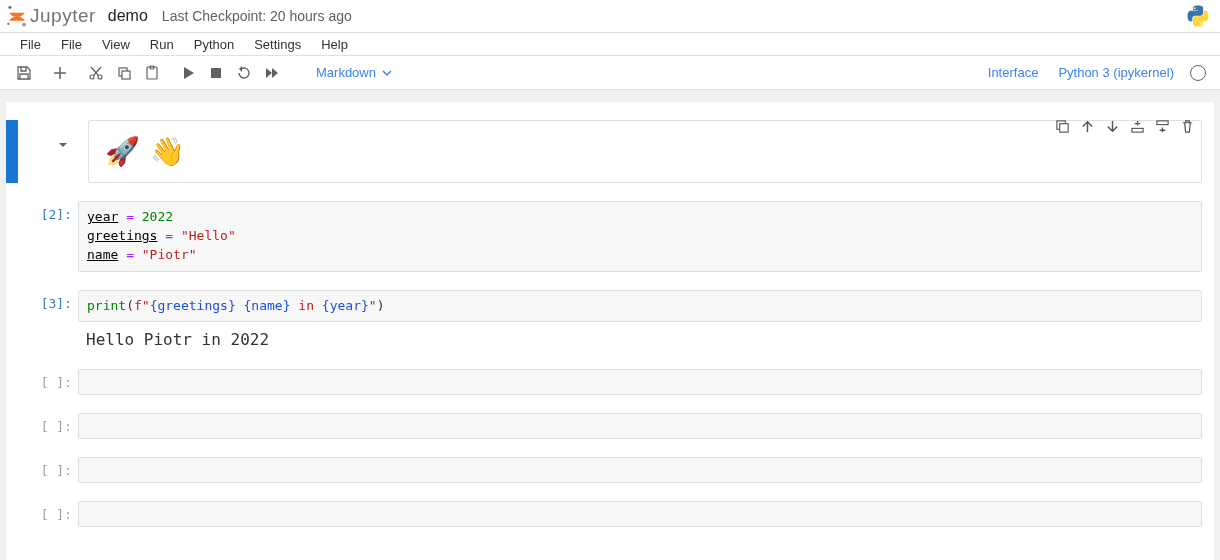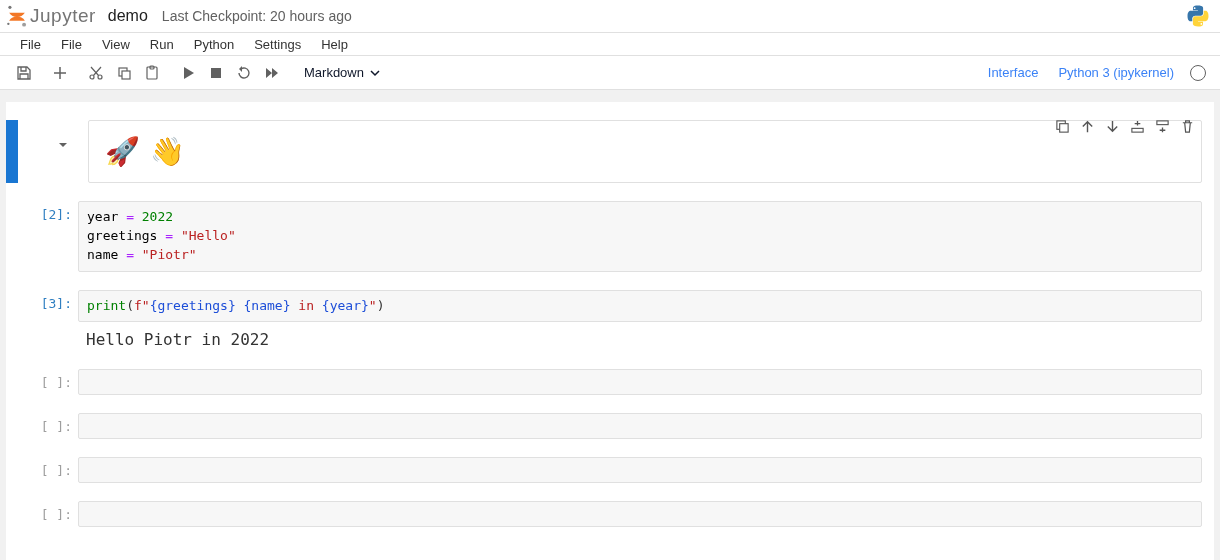--- a/index.html
+++ b/index.html
@@ -17,21 +17,21 @@
   
   
   .menubar { display: flex; align-items: center; padding: 0 10px; height: 24px; border-top: 1px solid #e0e0e0; border-bottom: 1px solid #e0e0e0; font-size: 13px; }
   .menubar .menu-item { padding: 4px 10px; cursor: pointer; color: #333; }
   
   
   .toolbar { display: flex; align-items: center; padding: 0 10px; height: 34px; border-bottom: 1px solid #e0e0e0; }
   .tb-btn { width: 28px; height: 28px; display: flex; align-items: center; justify-content: center; cursor: pointer; color: #616161; border-radius: 2px; }
   .tb-sep { width: 8px; }
   .tb-btn svg { width: 16px; height: 16px; }
-  .cell-type { margin-left: 12px; display: flex; align-items: center; font-size: 13px; color: #0f172a; cursor: pointer; padding: 2px 6px; }
+  .cell-type { margin-left: 24px; display: flex; align-items: center; font-size: 13px; color: #3b82f6; cursor: pointer; padding: 2px 6px; }
   .cell-type svg { width: 12px; height: 12px; margin-left: 5px; }
   .toolbar-spacer { flex: 1; }
   .tb-right { font-size: 13px; color: #3b82f6; padding: 0 10px; cursor: pointer; }
   .kernel-indicator { width: 16px; height: 16px; border: 1.5px solid #616161; border-radius: 50%; margin-left: 6px; margin-right: 4px; }
   
   
   .nb-bg { background: #f1f1f1; padding: 12px 6px; min-height: 470px; }
   .nb-page { background: #fff; padding: 16px 0 30px 0; }
   
   .cell-row { display: flex; align-items: flex-start; padding: 2px 12px 2px 0; margin-bottom: 14px; }
@@ -50,21 +50,21 @@
   .md-cell .emoji { font-size: 28px; }
   .md-toolbar { position: absolute; top: -2px; right: 6px; display: flex; gap: 10px; }
   .md-toolbar .mdtb { cursor: pointer; color: #555; }
   .md-toolbar svg { width: 15px; height: 15px; }
   
   .code-input { background: #f7f7f7; border: 1px solid #e0e0e0; border-radius: 2px; padding: 6px 8px; font-family: "DejaVu Sans Mono", Menlo, Consolas, monospace; font-size: 13px; line-height: 1.45; white-space: pre; overflow-x: auto; }
   .code-input.empty { min-height: 26px; }
   .output { font-family: "DejaVu Sans Mono", Menlo, Consolas, monospace; font-size: 16px; padding: 8px 8px 2px 8px; }
   
   
-  .tok-name { color: #000; }
+  .tok-name { color: #000; text-decoration: underline; }
   .tok-op { color: #aa22ff; }
   .tok-num { color: #008000; }
   .tok-str { color: #ba2121; }
   .tok-builtin { color: #008000; }
   .tok-strinterp { color: #1d4ed8; }
   .tok-fstr { color: #ba2121; }
 </style>
 </head>
 <body>
 

